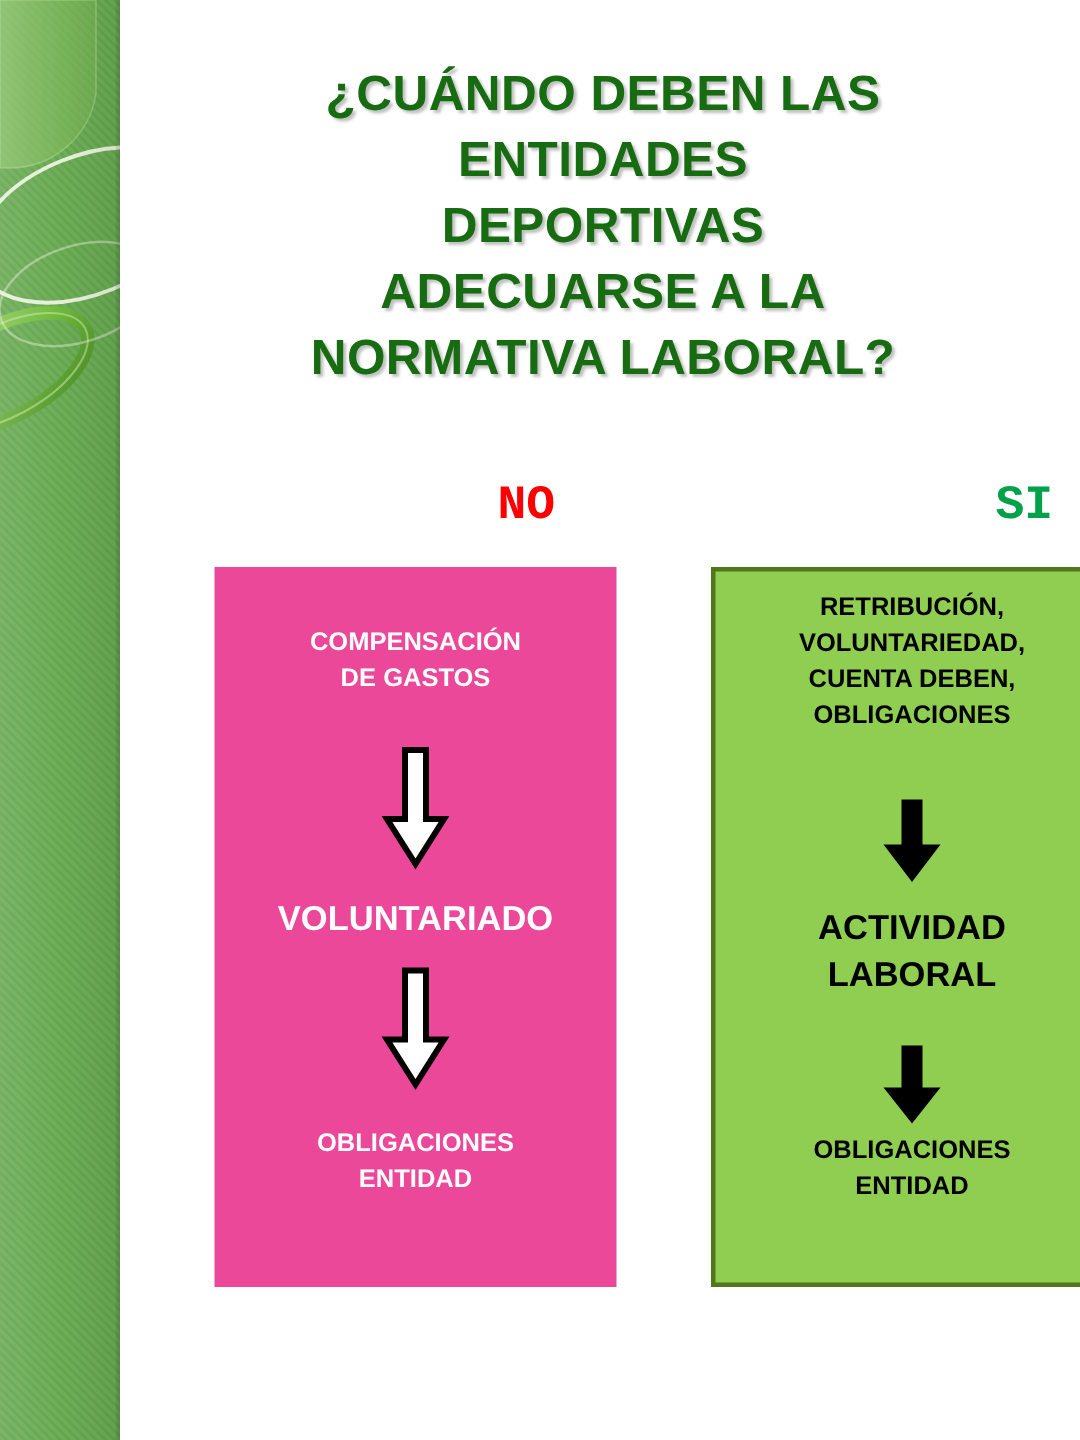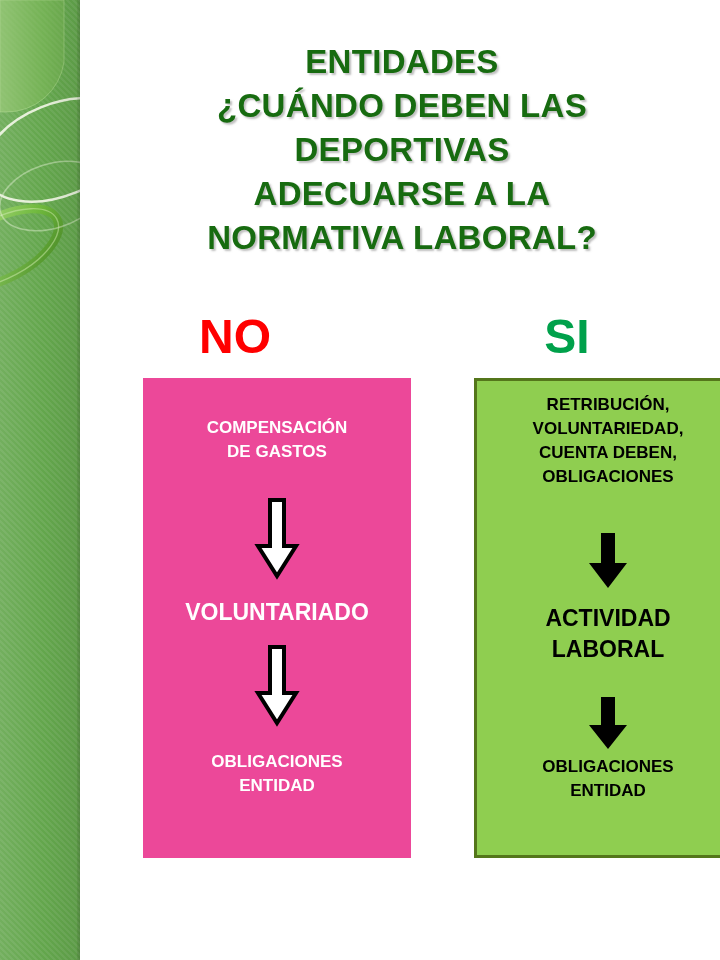--- a/index.html
+++ b/index.html
@@ -62,24 +62,25 @@
     letter-spacing: 0.3px;
     text-shadow: 2px 2px 2px rgba(140,140,140,0.55);
   }
   #title .tline { display: block; white-space: nowrap; }
 
   
   .col-head {
     position: absolute;
     top: 315px;
     width: 270px;
-    text-align: center;
+    text-align: right;
     font-weight: bold;
-    font-size: 48px;
+    font-size: 32px;
     line-height: 44px;
+    font-family: Liberation Mono, monospace;
   }
   #head-no { left: 100px; color: #FF0000; }
   #head-si { left: 432px; color: #00A14B; }
 
   
   .panel {
     position: absolute;
     top: 378px;
     box-sizing: border-box;
     text-align: center;
@@ -155,22 +156,22 @@
     <g transform="translate(52,196) rotate(-18)">
       <ellipse cx="0" cy="0" rx="54" ry="32" fill="none" stroke="#E7F1D8" stroke-width="1.6" stroke-opacity="0.45"></ellipse>
     </g>
   </svg>
 
   <div class="shade"></div>
   <div class="rightedge"></div>
 </div>
 
 <div id="title">
+  <span class="tline">¿CUÁNDO DEBEN LAS</span>
   <span class="tline">ENTIDADES</span>
-  <span class="tline">¿CUÁNDO DEBEN LAS</span>
   <span class="tline">DEPORTIVAS</span>
   <span class="tline">ADECUARSE A LA</span>
   <span class="tline">NORMATIVA LABORAL?</span>
 </div>
 
 <div class="col-head" id="head-no">NO</div>
 <div class="col-head" id="head-si">SI</div>
 
 <div class="panel" id="panel-no">
 

